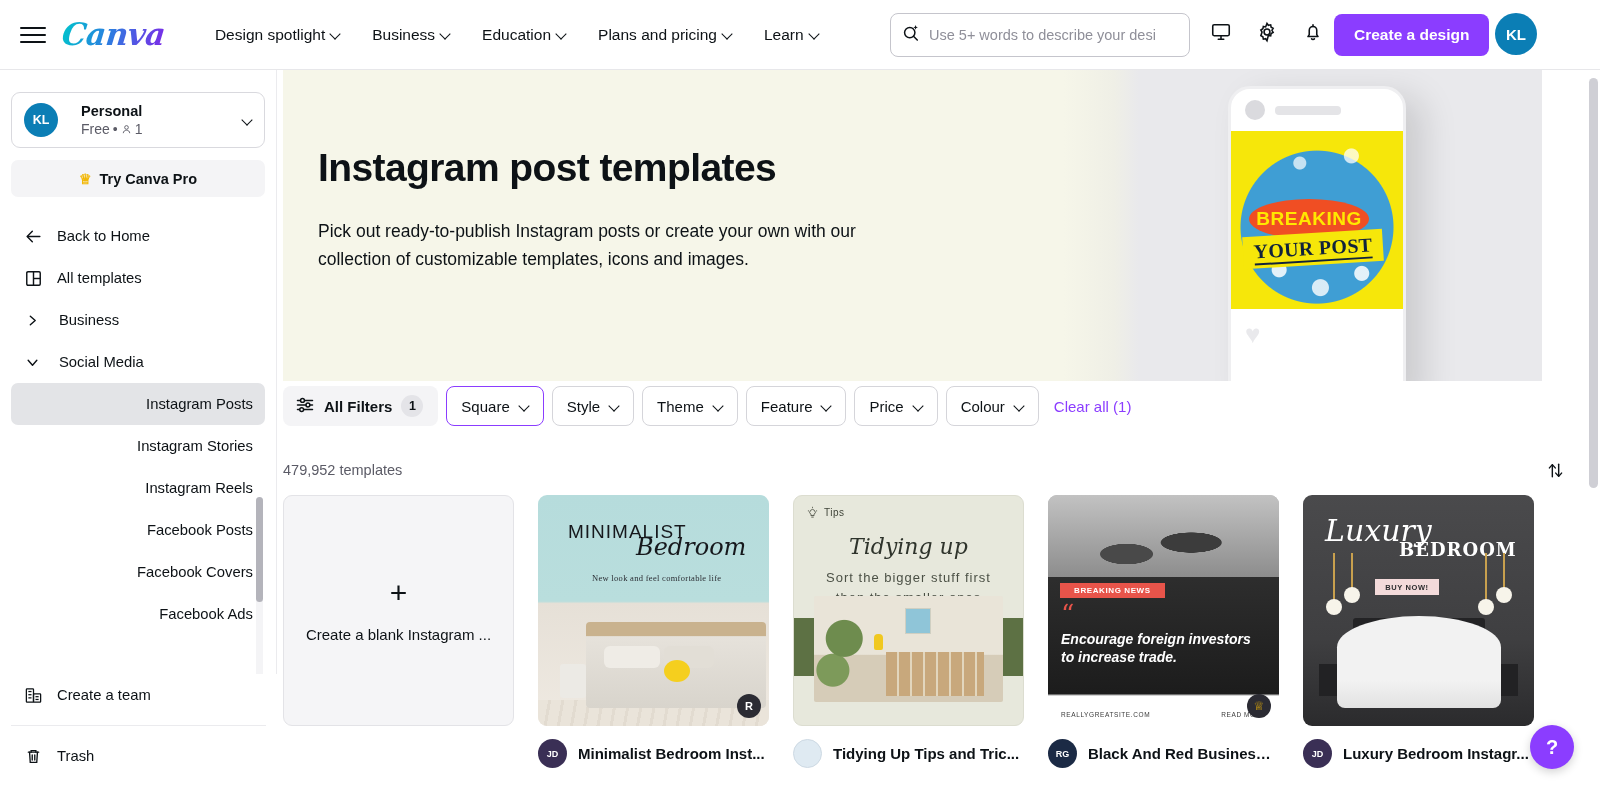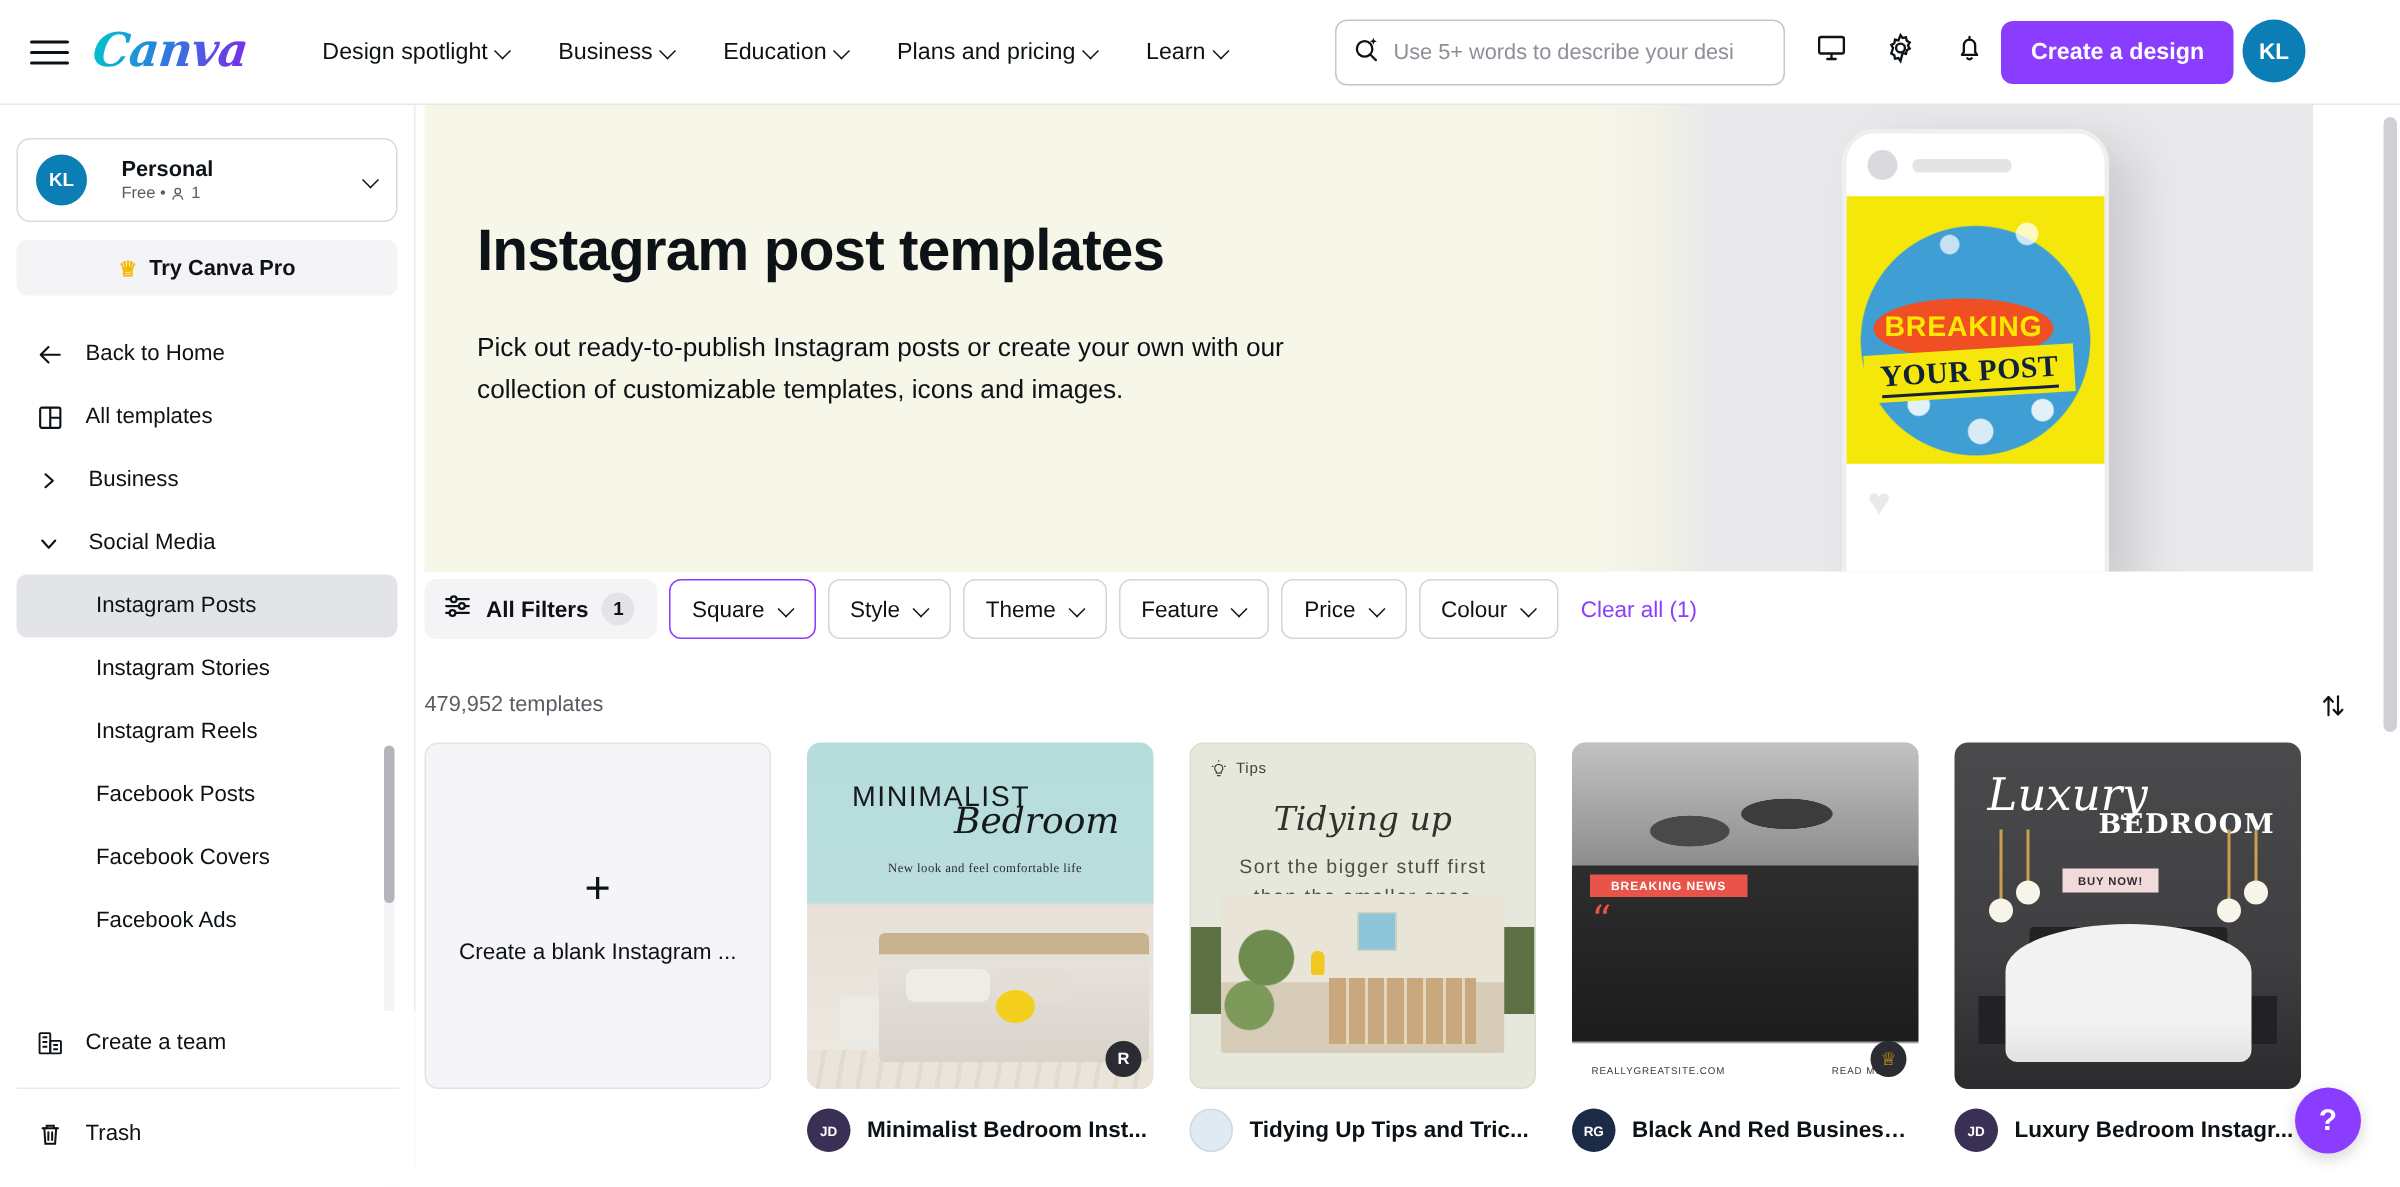--- a/index.html
+++ b/index.html
@@ -101,39 +101,39 @@
     cursor: pointer;
   }
   .acct-avatar {
     width: 34px; height: 34px; border-radius: 50%;
     background: #0b7eb5; color: #fff;
     display: flex; align-items: center; justify-content: center;
     font-size: 12.5px; font-weight: 700; flex-shrink: 0;
   }
   .acct-text { margin-left: 23px; flex: 1; min-width: 0; }
   .acct-name { font-size: 14.5px; font-weight: 700; line-height: 1.25; }
-  .acct-sub { font-size: 11px; color: #5b5b66; line-height: 1.3; display: flex; align-items: center; gap: 3px; }
+  .acct-sub { font-size: 14px; color: #5b5b66; line-height: 1.3; display: flex; align-items: center; gap: 3px; }
 
   .pro-btn {
     margin: 12px 11px 0 11px; height: 37px;
     background: #f4f4f6; border-radius: 7px;
     display: flex; align-items: center; justify-content: center; gap: 8px;
     font-size: 14.5px; font-weight: 700; cursor: pointer;
   }
 
   .side-list { margin-top: 18px; position: relative; }
   .side-row {
     display: flex; align-items: center;
     height: 42px; margin: 0 11px; padding: 0 12px;
     border-radius: 7px; cursor: pointer; font-size: 14.8px;
     color: #0d1216; gap: 14px;
   }
   .side-row.active { background: #e3e4e7; }
   .side-row .ico { width: 20px; height: 20px; display: flex; align-items: center; justify-content: center; flex-shrink: 0; }
-  .side-sub { padding-left: 53px; gap: 0; }
+  .side-sub { padding-left: 53px; gap: 0; justify-content: flex-end; }
   .side-group { gap: 18px; padding-left: 12px; }
   .side-group .tw { width: 18px; display: flex; align-items: center; justify-content: center; }
 
   .side-scrollbar {
     position: absolute; left: 256px; top: 282px;
     width: 7px; height: 383px;
     background: #f4f4f6; border-radius: 4px;
   }
   .side-scrollthumb {
     position: absolute; left: 0; top: 0;
@@ -693,20 +693,21 @@
         <div class="cap-avatar" style="background:#dfeaf2;border:1px solid #cdd9e3"></div>
         <div class="cap-title">Tidying Up Tips and Tric...</div>
       </div>
     </div>
 
     <div class="card">
       <div class="thumb t-news">
         <div class="ppl"></div>
         <div class="brk">BREAKING NEWS</div>
         <div class="q">“</div>
+        <div class="hl">Encourage foreign investors to increase trade.</div>
         <div class="ft">
           <span>REALLYGREATSITE.COM</span>
           <span>READ MORE</span>
         </div>
         <div class="badge-crown">
           <span style="color:#f2b705;font-size:12px">♕</span>
         </div>
       </div>
       <div class="card-caption">
         <div class="cap-avatar" style="background:#1b2a45">RG</div>

